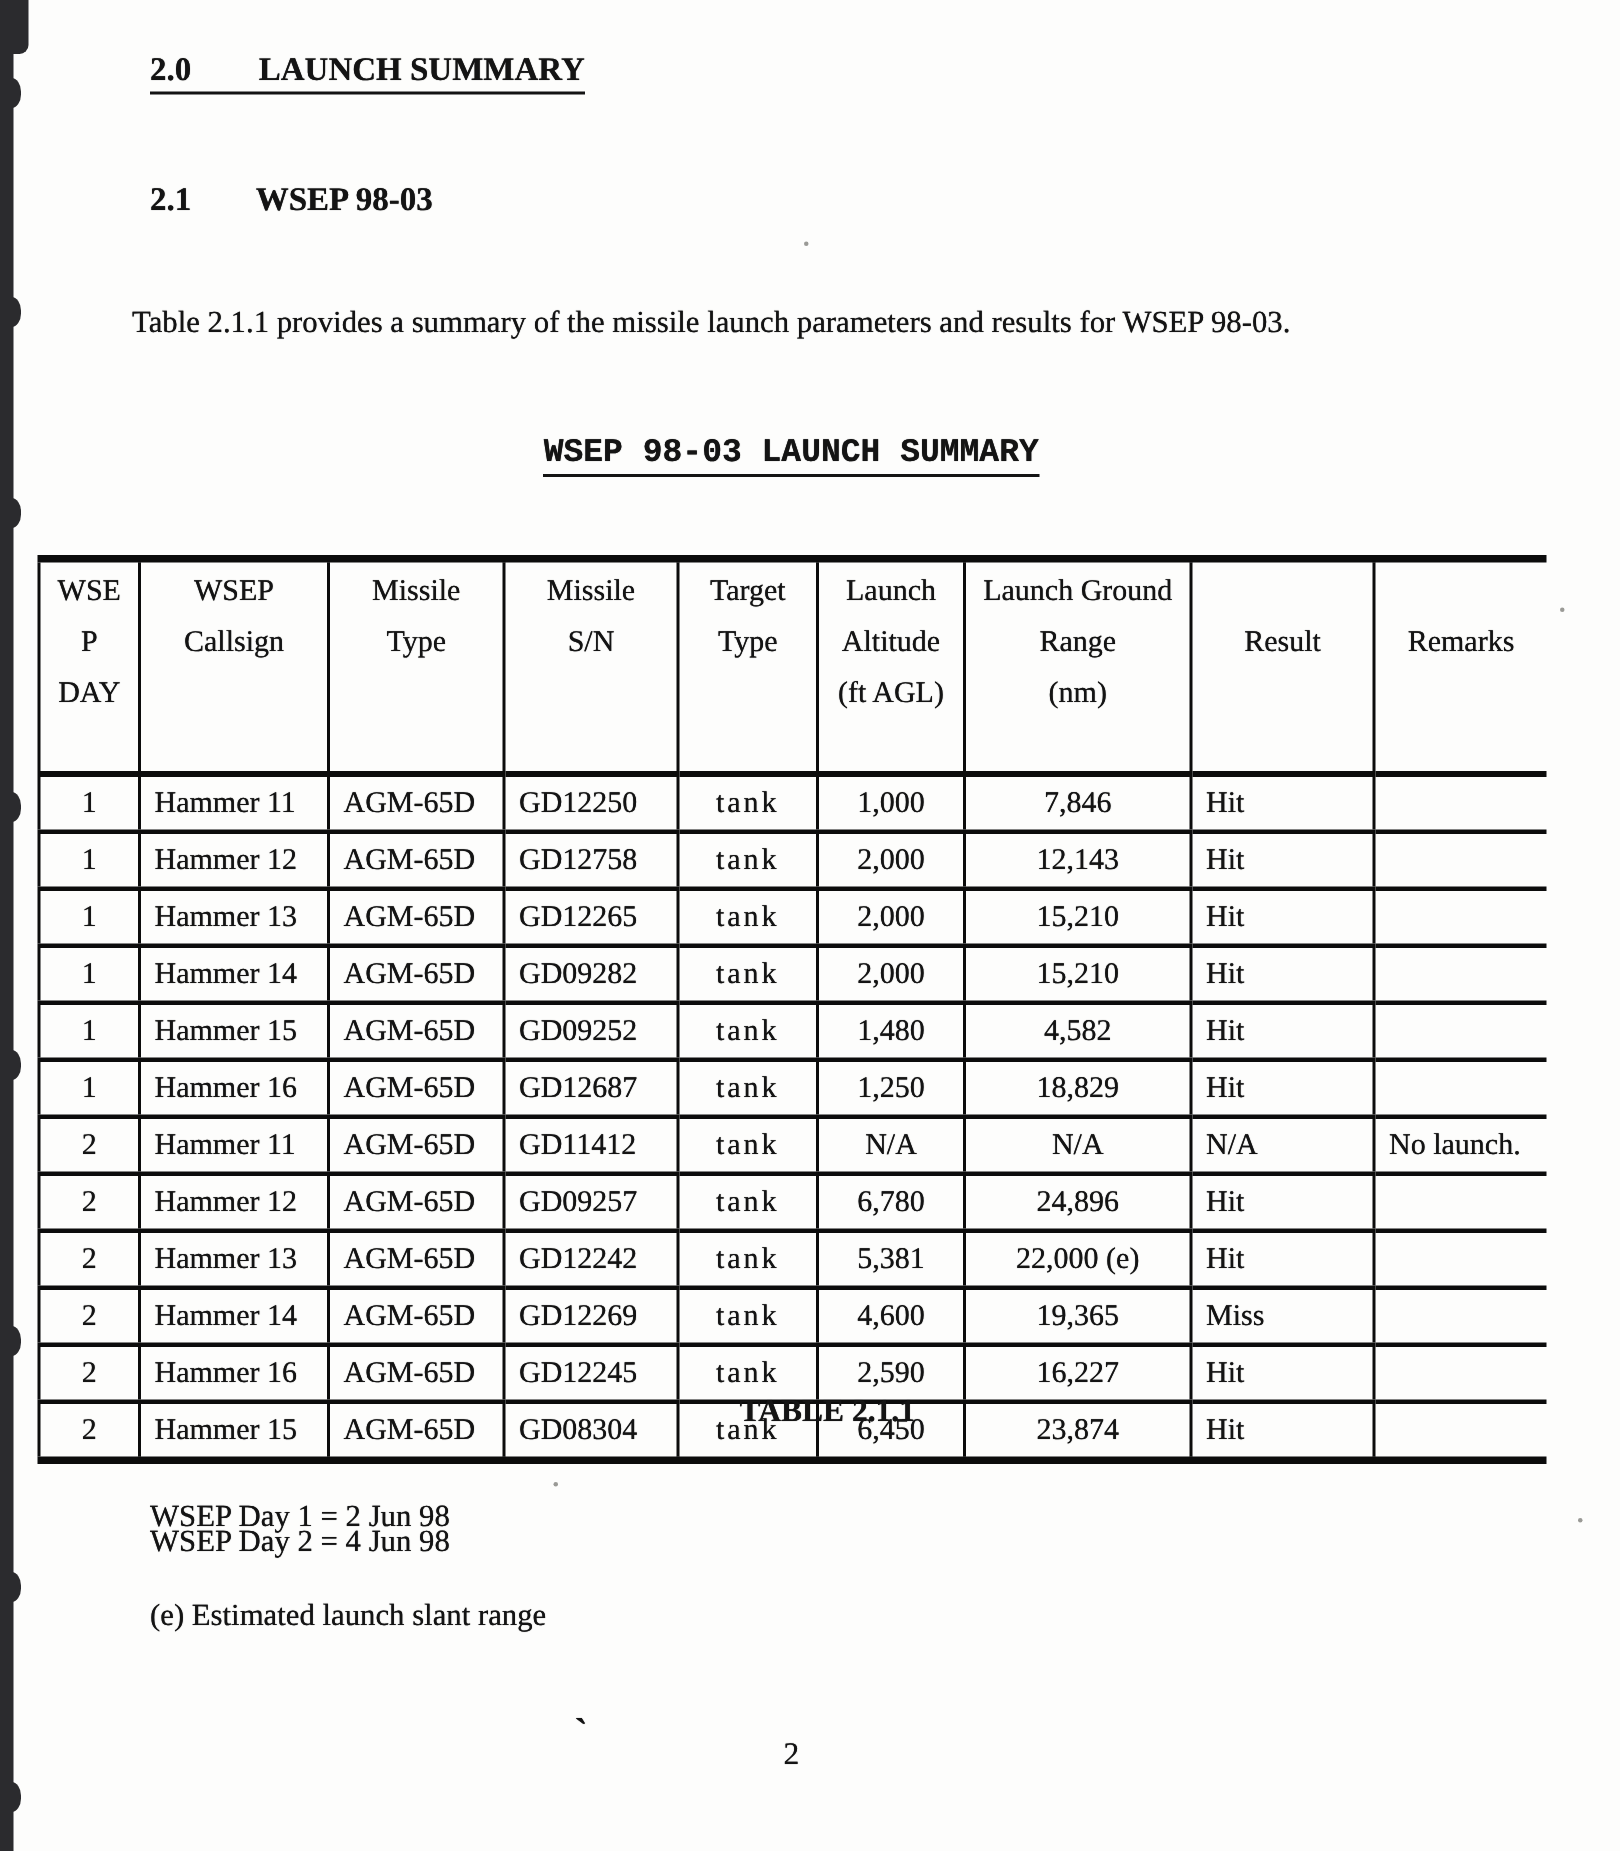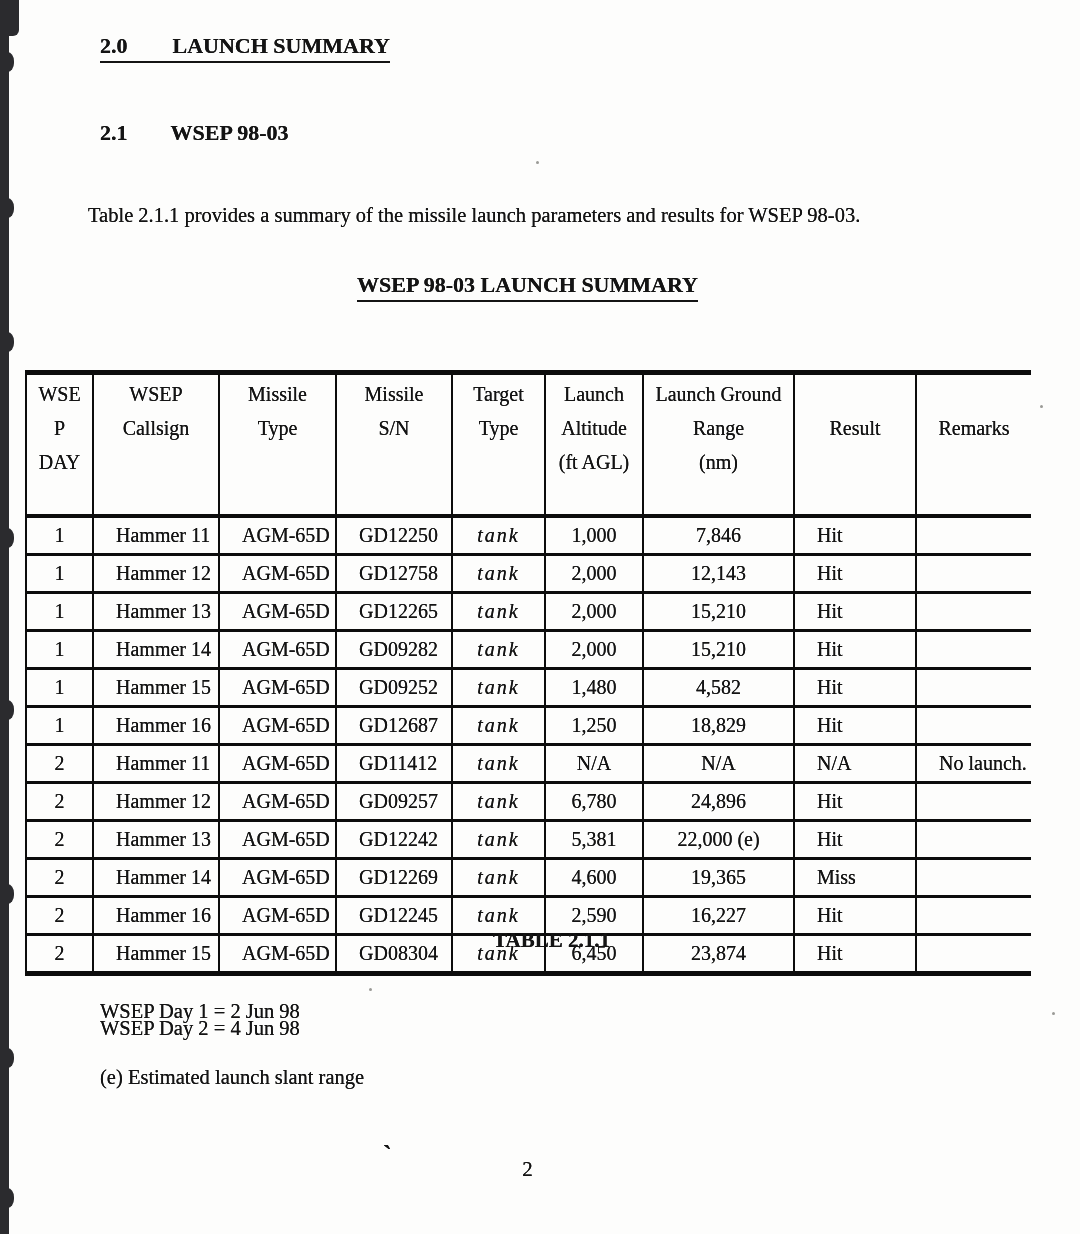--- a/index.html
+++ b/index.html
@@ -22,21 +22,21 @@
 
   
   .h1{left:100px;top:33px;font-size:22px;font-weight:bold;}
   .h1 .wrap{display:inline-block;border-bottom:2px solid #141414;padding-bottom:2px;}
   .h1 .num{margin-right:45px;margin-top:20px;}
   .h2{left:100px;top:120px;font-size:22px;font-weight:bold;}
   .h2 .num{margin-right:43px;}
   .intro{left:88px;top:204px;font-size:20.5px;}
 
   .center-band{left:25px;width:1005px;text-align:center;}
-  .table-title{top:272px;font-size:22px;font-weight:bold;}
+  .table-title{top:289px;font-size:22px;font-weight:bold;font-family:Liberation Mono, monospace;}
   .table-title .wrap{display:inline-block;border-bottom:2px solid #141414;padding-bottom:2px;}
   .table-caption{top:928px;font-size:21px;font-weight:bold;padding-left:24px;}
 
   
   .tbl-wrap{left:25px;top:370px;}
   table{
     border-collapse:collapse;
     table-layout:fixed;
     width:1005px;
     border-top:5px solid #0c0c0c;
@@ -62,22 +62,22 @@
   td{
     height:35px;
     vertical-align:middle;
     border-left:2px solid #0c0c0c;
     border-top:3px solid #0c0c0c;
     padding:0;
     overflow:hidden;
   }
   tbody tr:first-child td{border-top:0;}
   td.al-c{text-align:center;}
-  td.al-l{text-align:left;padding-left:22px;}
-  td.ls{letter-spacing:2px;font-style:italic;}
+  td.al-l{text-align:left;padding-left:9px;}
+  td.ls{letter-spacing:2px;}
 
   
   .fn{left:100px;font-size:20.5px;}
   .fn1{top:1000px;} .fn2{top:1017px;font-family:Liberation Serif, serif;} .fn3{top:1066px;}
   .stray{left:383px;top:1140px;font-size:26px;font-weight:bold;}
   .pagenum{top:1157px;font-size:21px;}
 </style>
 </head>
 <body>
 

